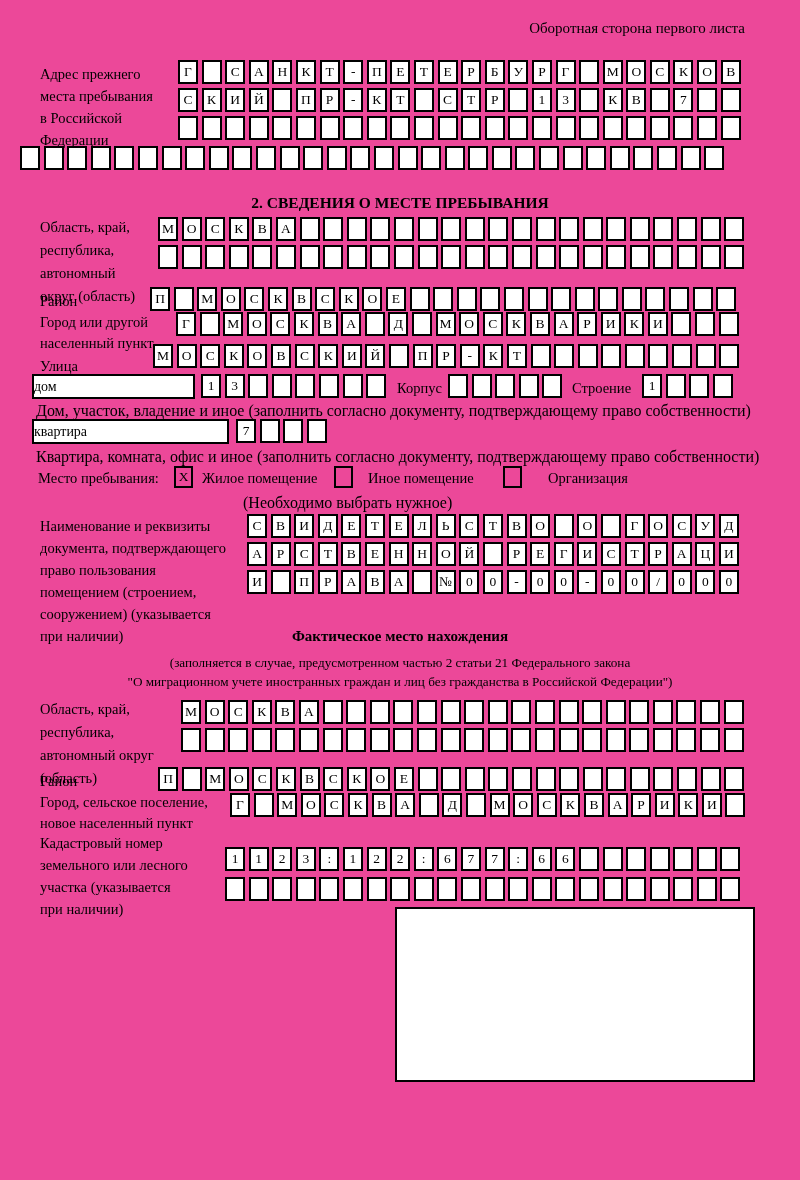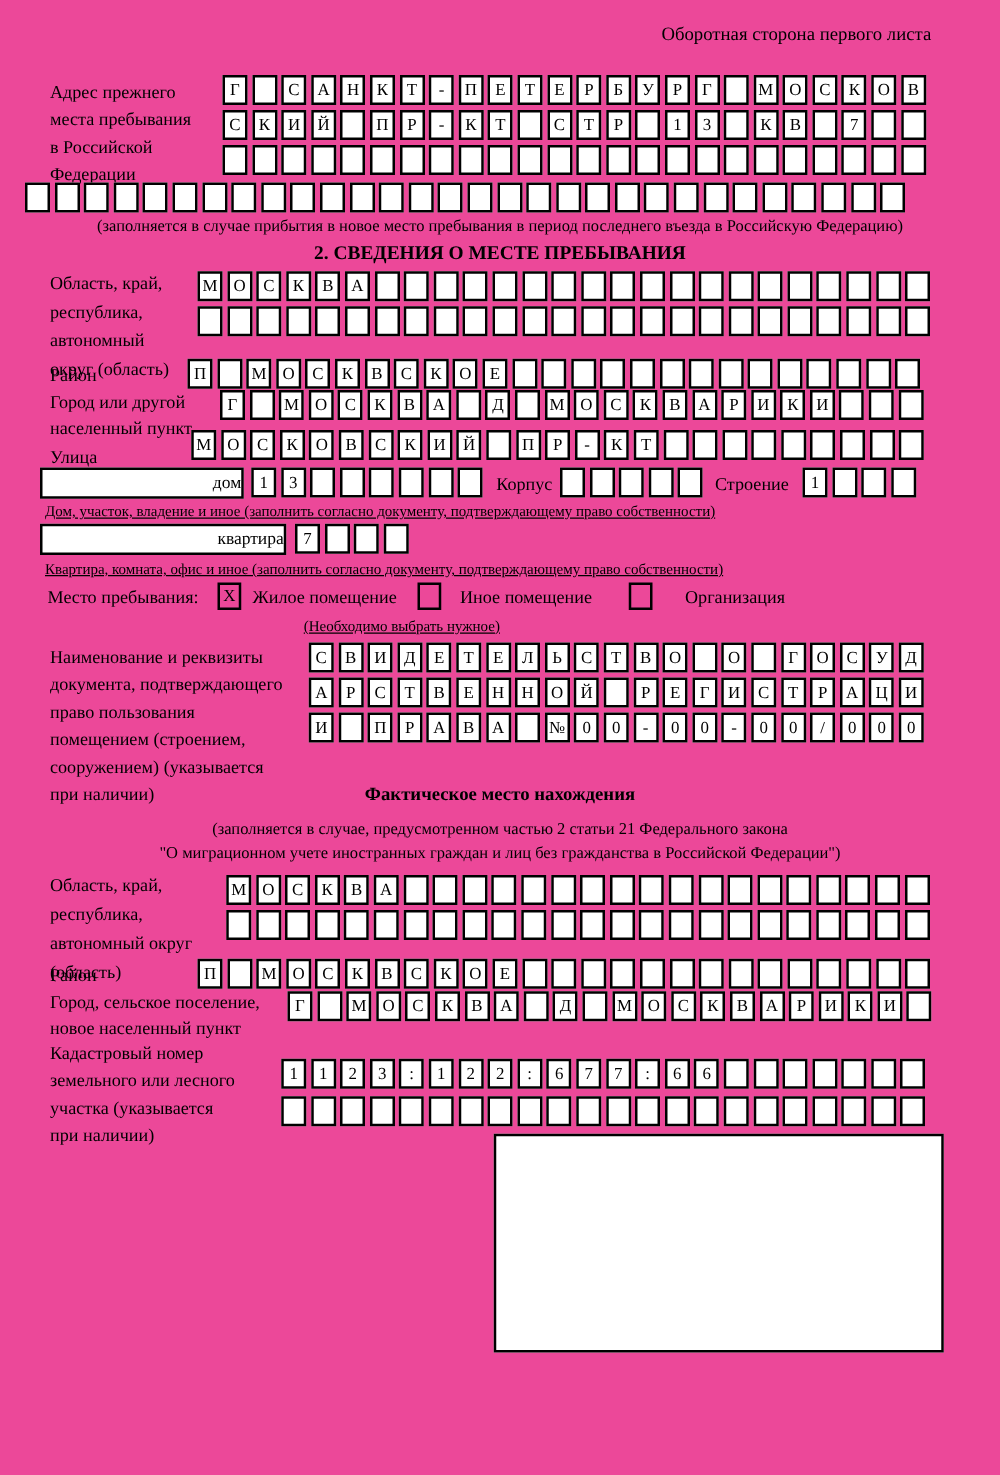--- a/index.html
+++ b/index.html
@@ -12,26 +12,26 @@
   .lbl.lh23 { line-height:23px; }
   .lbl.lh21 { line-height:21px; }
   .boxrow { position:absolute; white-space:nowrap; }
   .cell {
     display:inline-block; width:20px; height:24px; box-sizing:border-box;
     border:2px solid #000; margin-right:3.6px; text-align:center;
     font-size:13.5px; line-height:20px; vertical-align:top; background:#fff;
   }
   .widebox {
     position:absolute; box-sizing:border-box; border:2px solid #000; height:25px;
-    text-align:right; font-size:14px; line-height:21px; background:#fff;
+    text-align:left; font-size:14px; line-height:21px; background:#fff;
   }
   .center { position:absolute; left:0; width:100%; text-align:center; }
   .sechdr { font-weight:bold; font-size:15.5px;text-align:center; }
   .note { font-size:13.2px; }
-  .caption { position:absolute; font-size:12px; white-space:nowrap;text-decoration:underline; }
+  .caption { position:absolute; font-size:16px; white-space:nowrap; }
   .checkbox {
     position:absolute; width:19px; height:22px; box-sizing:border-box;
     border:2px solid #000; text-align:center; font-size:13.5px; line-height:18px;
   }
   .optlbl { position:absolute; font-size:14.5px; white-space:nowrap; }
   .bigbox { position:absolute; box-sizing:border-box; border:2px solid #000; background:#fff; }
   .stamp { position:absolute; left:392px; top:1086px; width:368px;
     text-align:center; font-size:13.3px; line-height:21px; }
 </style>
 </head>
@@ -44,21 +44,20 @@
   <div class="lbl" style="left:40px;top:63px">
     <div>Адрес прежнего</div>
     <div>места пребывания</div>
     <div>в Российской</div>
     <div>Федерации</div>
   </div>
   <div class="boxrow" style="left:178px;top:60px"><span class="cell">Г</span><span class="cell"></span><span class="cell">С</span><span class="cell">А</span><span class="cell">Н</span><span class="cell">К</span><span class="cell">Т</span><span class="cell">-</span><span class="cell">П</span><span class="cell">Е</span><span class="cell">Т</span><span class="cell">Е</span><span class="cell">Р</span><span class="cell">Б</span><span class="cell">У</span><span class="cell">Р</span><span class="cell">Г</span><span class="cell"></span><span class="cell">М</span><span class="cell">О</span><span class="cell">С</span><span class="cell">К</span><span class="cell">О</span><span class="cell">В</span></div>
   <div class="boxrow" style="left:178px;top:88px"><span class="cell">С</span><span class="cell">К</span><span class="cell">И</span><span class="cell">Й</span><span class="cell"></span><span class="cell">П</span><span class="cell">Р</span><span class="cell">-</span><span class="cell">К</span><span class="cell">Т</span><span class="cell"></span><span class="cell">С</span><span class="cell">Т</span><span class="cell">Р</span><span class="cell"></span><span class="cell">1</span><span class="cell">3</span><span class="cell"></span><span class="cell">К</span><span class="cell">В</span><span class="cell"></span><span class="cell">7</span><span class="cell"></span><span class="cell"></span></div>
   <div class="boxrow" style="left:178px;top:116px"><span class="cell"></span><span class="cell"></span><span class="cell"></span><span class="cell"></span><span class="cell"></span><span class="cell"></span><span class="cell"></span><span class="cell"></span><span class="cell"></span><span class="cell"></span><span class="cell"></span><span class="cell"></span><span class="cell"></span><span class="cell"></span><span class="cell"></span><span class="cell"></span><span class="cell"></span><span class="cell"></span><span class="cell"></span><span class="cell"></span><span class="cell"></span><span class="cell"></span><span class="cell"></span><span class="cell"></span></div>
   <div class="boxrow" style="left:20px;top:146px"><span class="cell"></span><span class="cell"></span><span class="cell"></span><span class="cell"></span><span class="cell"></span><span class="cell"></span><span class="cell"></span><span class="cell"></span><span class="cell"></span><span class="cell"></span><span class="cell"></span><span class="cell"></span><span class="cell"></span><span class="cell"></span><span class="cell"></span><span class="cell"></span><span class="cell"></span><span class="cell"></span><span class="cell"></span><span class="cell"></span><span class="cell"></span><span class="cell"></span><span class="cell"></span><span class="cell"></span><span class="cell"></span><span class="cell"></span><span class="cell"></span><span class="cell"></span><span class="cell"></span><span class="cell"></span></div>
-  <div class="center note" style="top:173px">(заполняется в случае прибытия в новое место пребывания в период последнего въезда в Российскую Федерацию)</div>
 
   <div class="center sechdr" style="top:194px">2. СВЕДЕНИЯ О МЕСТЕ ПРЕБЫВАНИЯ</div>
 
   <div class="lbl lh23" style="left:40px;top:216px">
     <div>Область, край,</div>
     <div>республика,</div>
     <div>автономный</div>
     <div>округ (область)</div>
   </div>
   <div class="boxrow" style="left:158px;top:217px"><span class="cell">М</span><span class="cell">О</span><span class="cell">С</span><span class="cell">К</span><span class="cell">В</span><span class="cell">А</span><span class="cell"></span><span class="cell"></span><span class="cell"></span><span class="cell"></span><span class="cell"></span><span class="cell"></span><span class="cell"></span><span class="cell"></span><span class="cell"></span><span class="cell"></span><span class="cell"></span><span class="cell"></span><span class="cell"></span><span class="cell"></span><span class="cell"></span><span class="cell"></span><span class="cell"></span><span class="cell"></span><span class="cell"></span></div>

